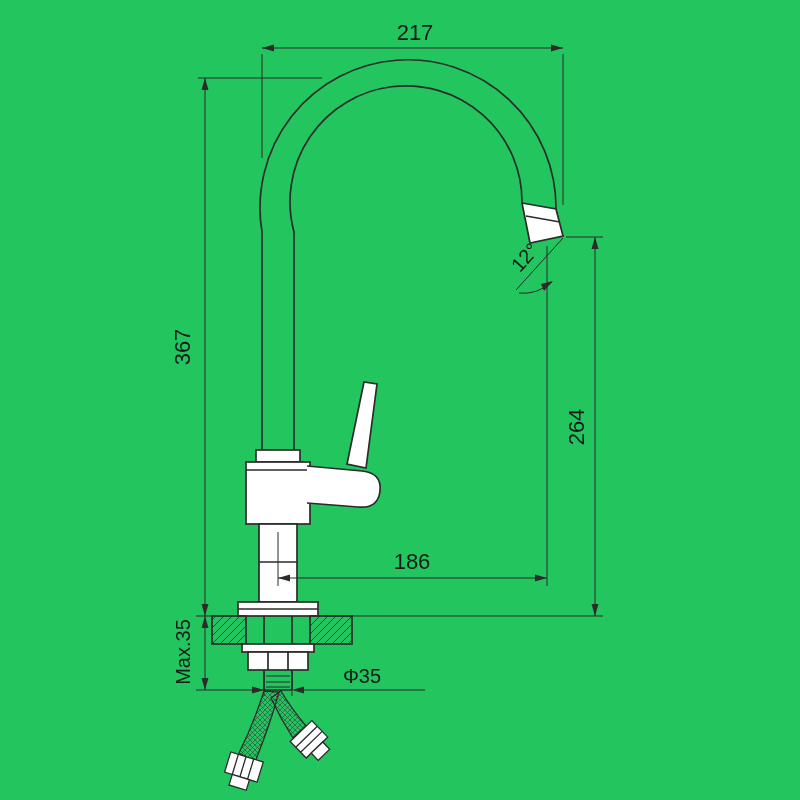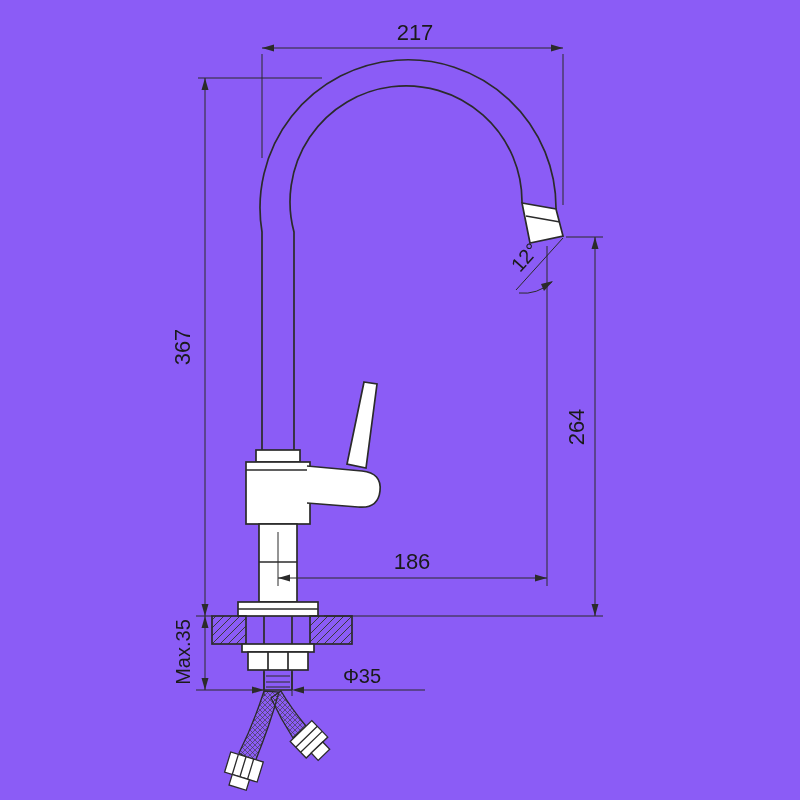--- a/index.html
+++ b/index.html
@@ -6,21 +6,21 @@
     margin: 0;
     padding: 0;
     background: #ffffff;
     width: 800px;
     height: 800px;
     overflow: hidden;
   }
   .stage {
     width: 800px;
     height: 800px;
-    background: #8b5cf6;
+    background: #22c55e;
     position: relative;
   }
   svg text {
     font-family: "Liberation Sans", sans-serif;
     fill: #1a1a1a;
   }
   .dim-text { font-size: 22px; }
   .dim-text-small { font-size: 20px; }
 </style>
 </head>

